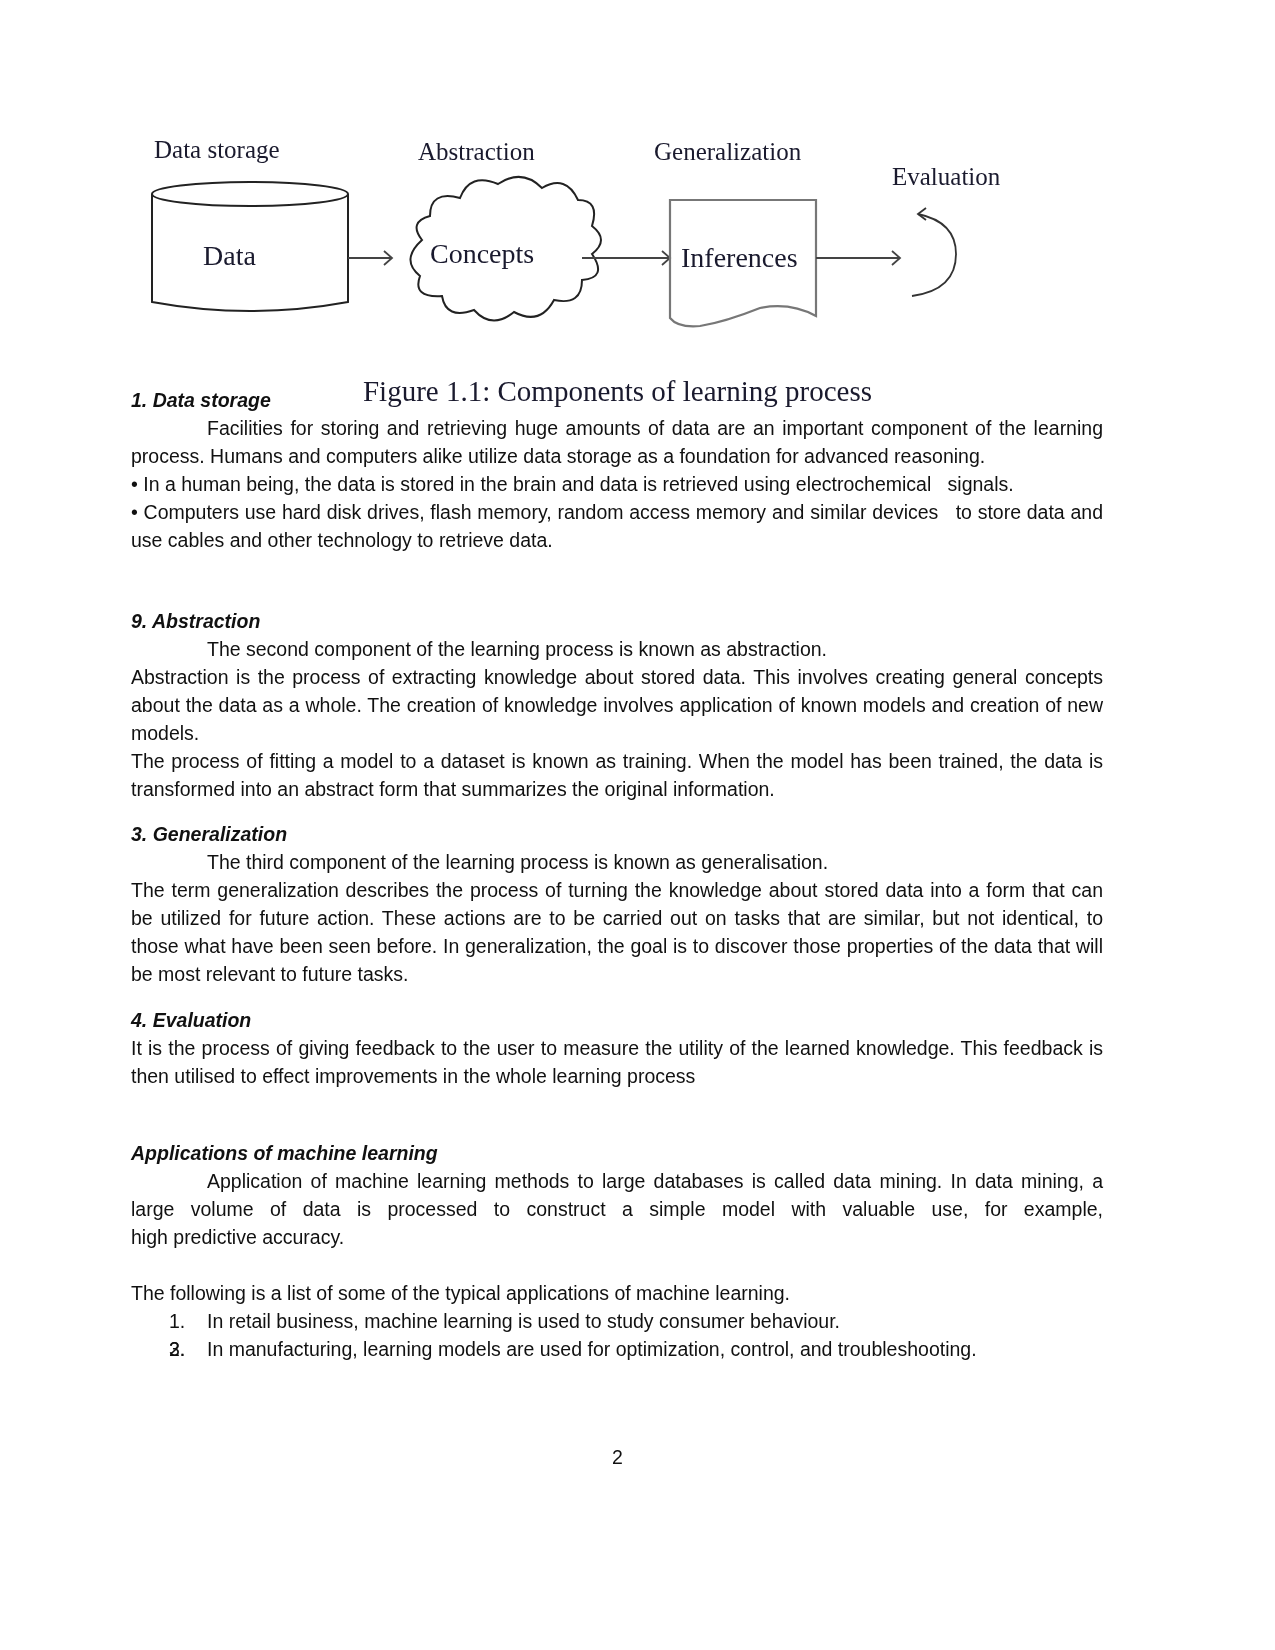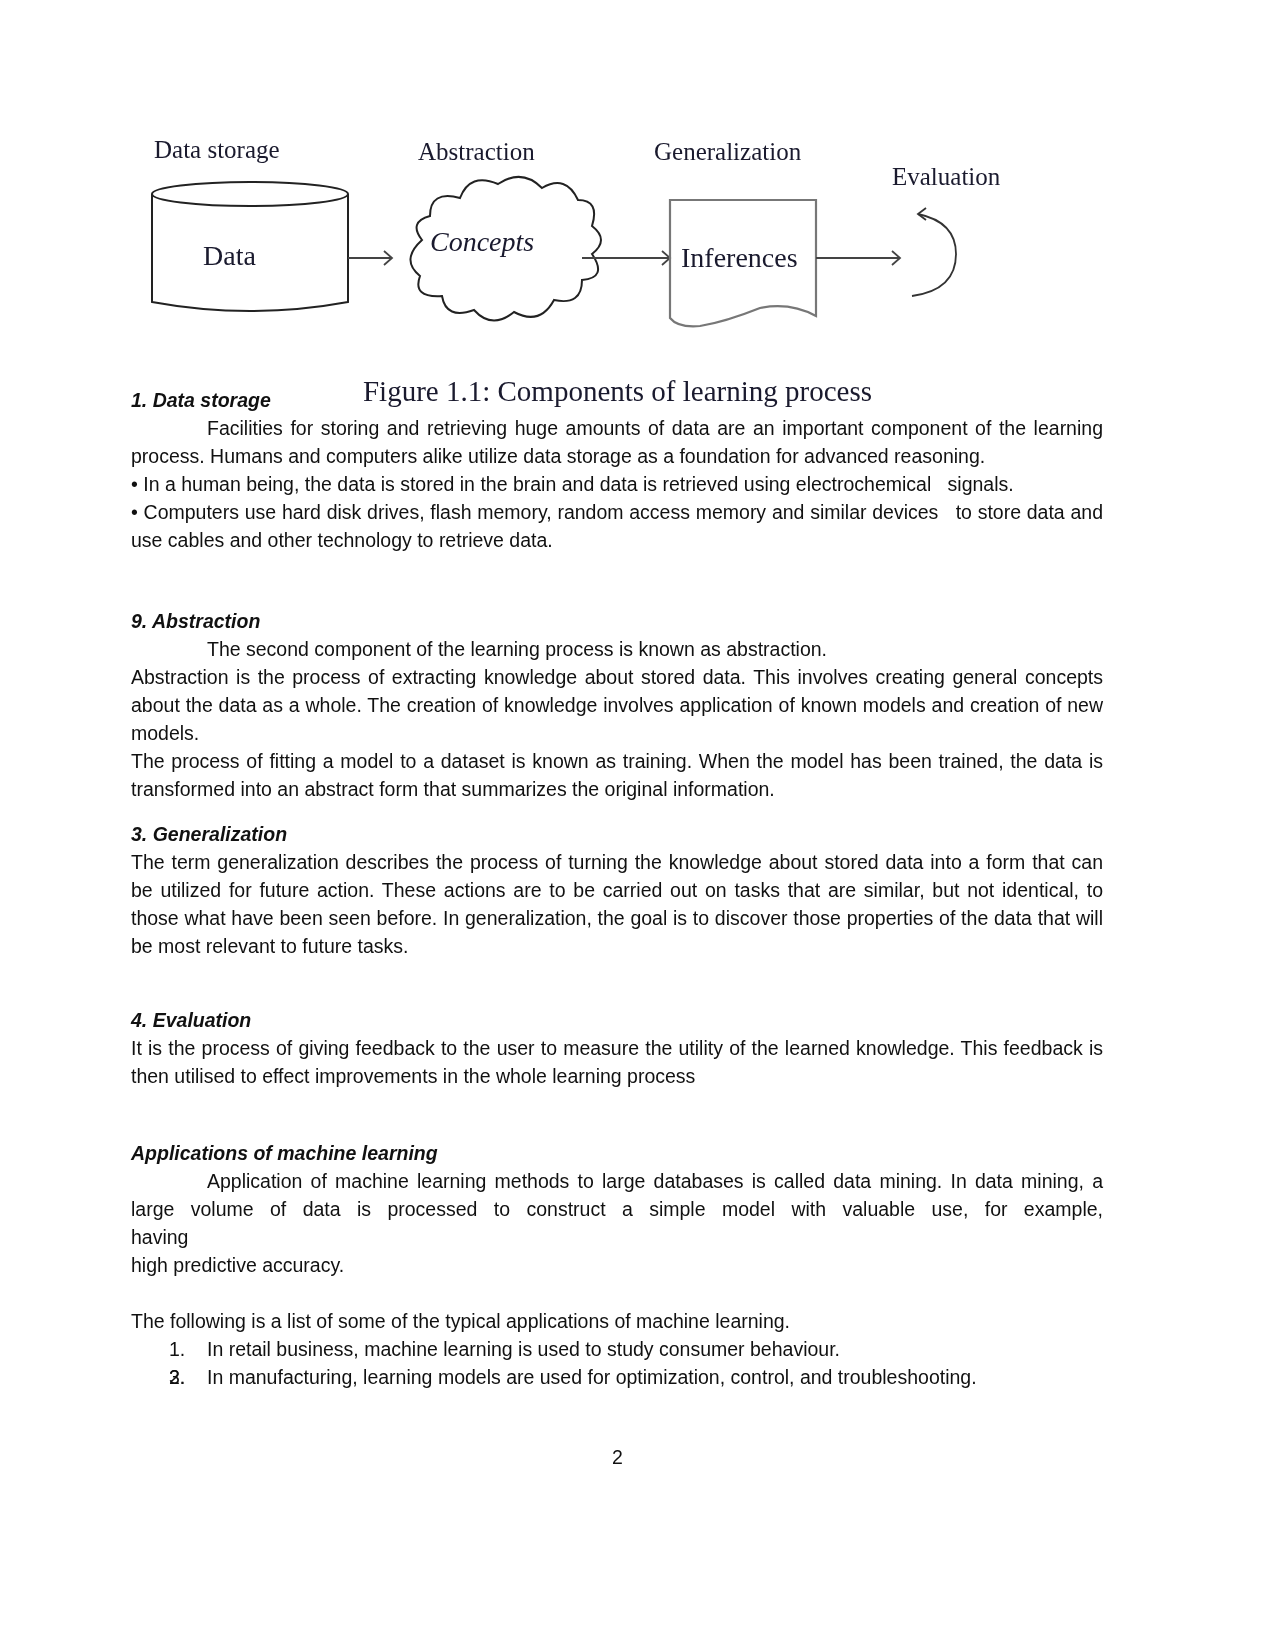--- a/index.html
+++ b/index.html
@@ -63,21 +63,21 @@
         <path d="M796 78 L788 84 L796 90"></path>
       </g>
     </svg>
 
     <div class="fig-label" style="left:24px;top:6px;">Data storage</div>
     <div class="fig-label" style="left:288px;top:8px;">Abstraction</div>
     <div class="fig-label" style="left:524px;top:8px;">Generalization</div>
     <div class="fig-label" style="left:762px;top:8px;margin-top:25px;">Evaluation</div>
 
     <div class="fig-inner" style="left:73px;top:110px;">Data</div>
-    <div class="fig-inner" style="left:300px;top:96px;font-style:italic;">Concepts</div>
+    <div class="fig-inner" style="left:300px;top:108px;">Concepts</div>
     <div class="fig-inner" style="left:551px;top:112px;">Inferences</div>
   </div>
 
   <div class="caption">Figure 1.1: Components of learning process</div>
 
   <div class="text" style="top:386px;">
     <p class="heading">1. Data storage</p>
     <p class="indent">Facilities for storing and retrieving huge amounts of data are an important component of the learning process. Humans and computers alike utilize data storage as a foundation for advanced reasoning.</p>
     <p style="white-space:pre;">• In a human being, the data is stored in the brain and data is retrieved using electrochemical   signals.</p>
     <p style="white-space:pre-wrap;">• Computers use hard disk drives, flash memory, random access memory and similar devices   to store data and use cables and other technology to retrieve data.</p>
@@ -85,32 +85,32 @@
 
   <div class="text" style="top:607px;">
     <p class="heading">9. Abstraction</p>
     <p class="indent">The second component of the learning process is known as abstraction.</p>
     <p>Abstraction is the process of extracting knowledge about stored data. This involves creating general concepts about the data as a whole. The creation of knowledge involves application of known models and creation of new models.</p>
     <p>The process of fitting a model to a dataset is known as training. When the model has been trained, the data is transformed into an abstract form that summarizes the original information.</p>
   </div>
 
   <div class="text" style="top:820px;">
     <p class="heading">3. Generalization</p>
+    <p class="indent">The third component of the learning process is known as generalisation.</p>
     <p>The term generalization describes the process of turning the knowledge about stored data into a form that can be utilized for future action. These actions are to be carried out on tasks that are similar, but not identical, to those what have been seen before. In generalization, the goal is to discover those properties of the data that will be most relevant to future tasks.</p>
   </div>
 
   <div class="text" style="top:1006px;">
     <p class="heading">4. Evaluation</p>
     <p>It is the process of giving feedback to the user to measure the utility of the learned knowledge. This feedback is then utilised to effect improvements in the whole learning process</p>
   </div>
 
   <div class="text" style="top:1139px;">
     <p class="heading">Applications of machine learning</p>
     <p class="indent justify-last">Application of machine learning methods to large databases is called data mining. In data mining, a large volume of data is processed to construct a simple model with valuable use, for example,</p>
-    <p>having</p>
     <p>high predictive accuracy.</p>
     <p style="height:28px;"></p>
     <p>The following is a list of some of the typical applications of machine learning.</p>
     <ul class="num-list">
       <li><span class="num">1.</span><span>In retail business, machine learning is used to study consumer behaviour.</span></li>
       <li><span class="num">2.</span></li>
       <li><span class="num">3.</span><span>In manufacturing, learning models are used for optimization, control, and troubleshooting.</span></li>
     </ul>
   </div>
 

